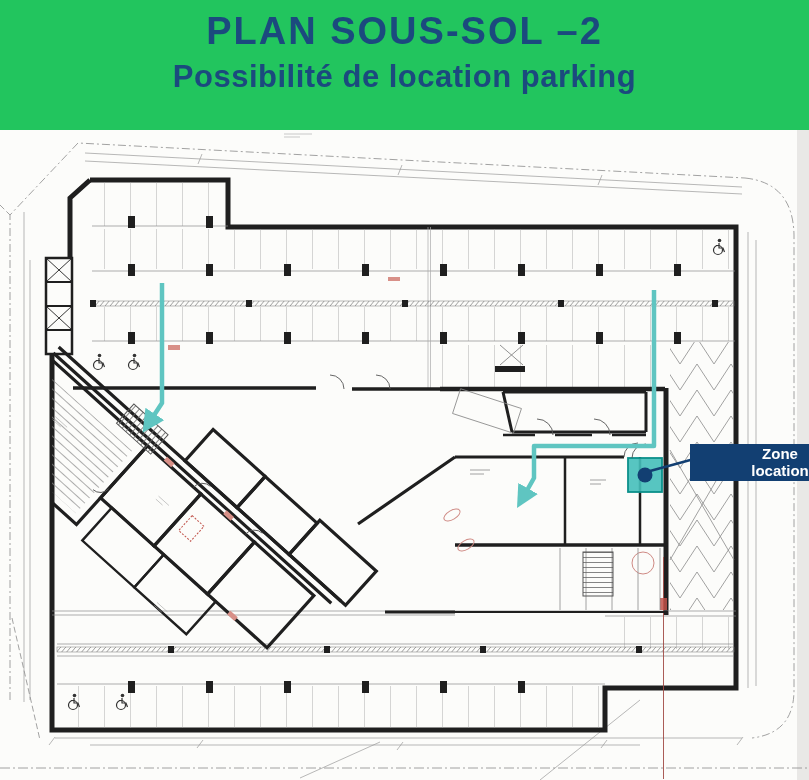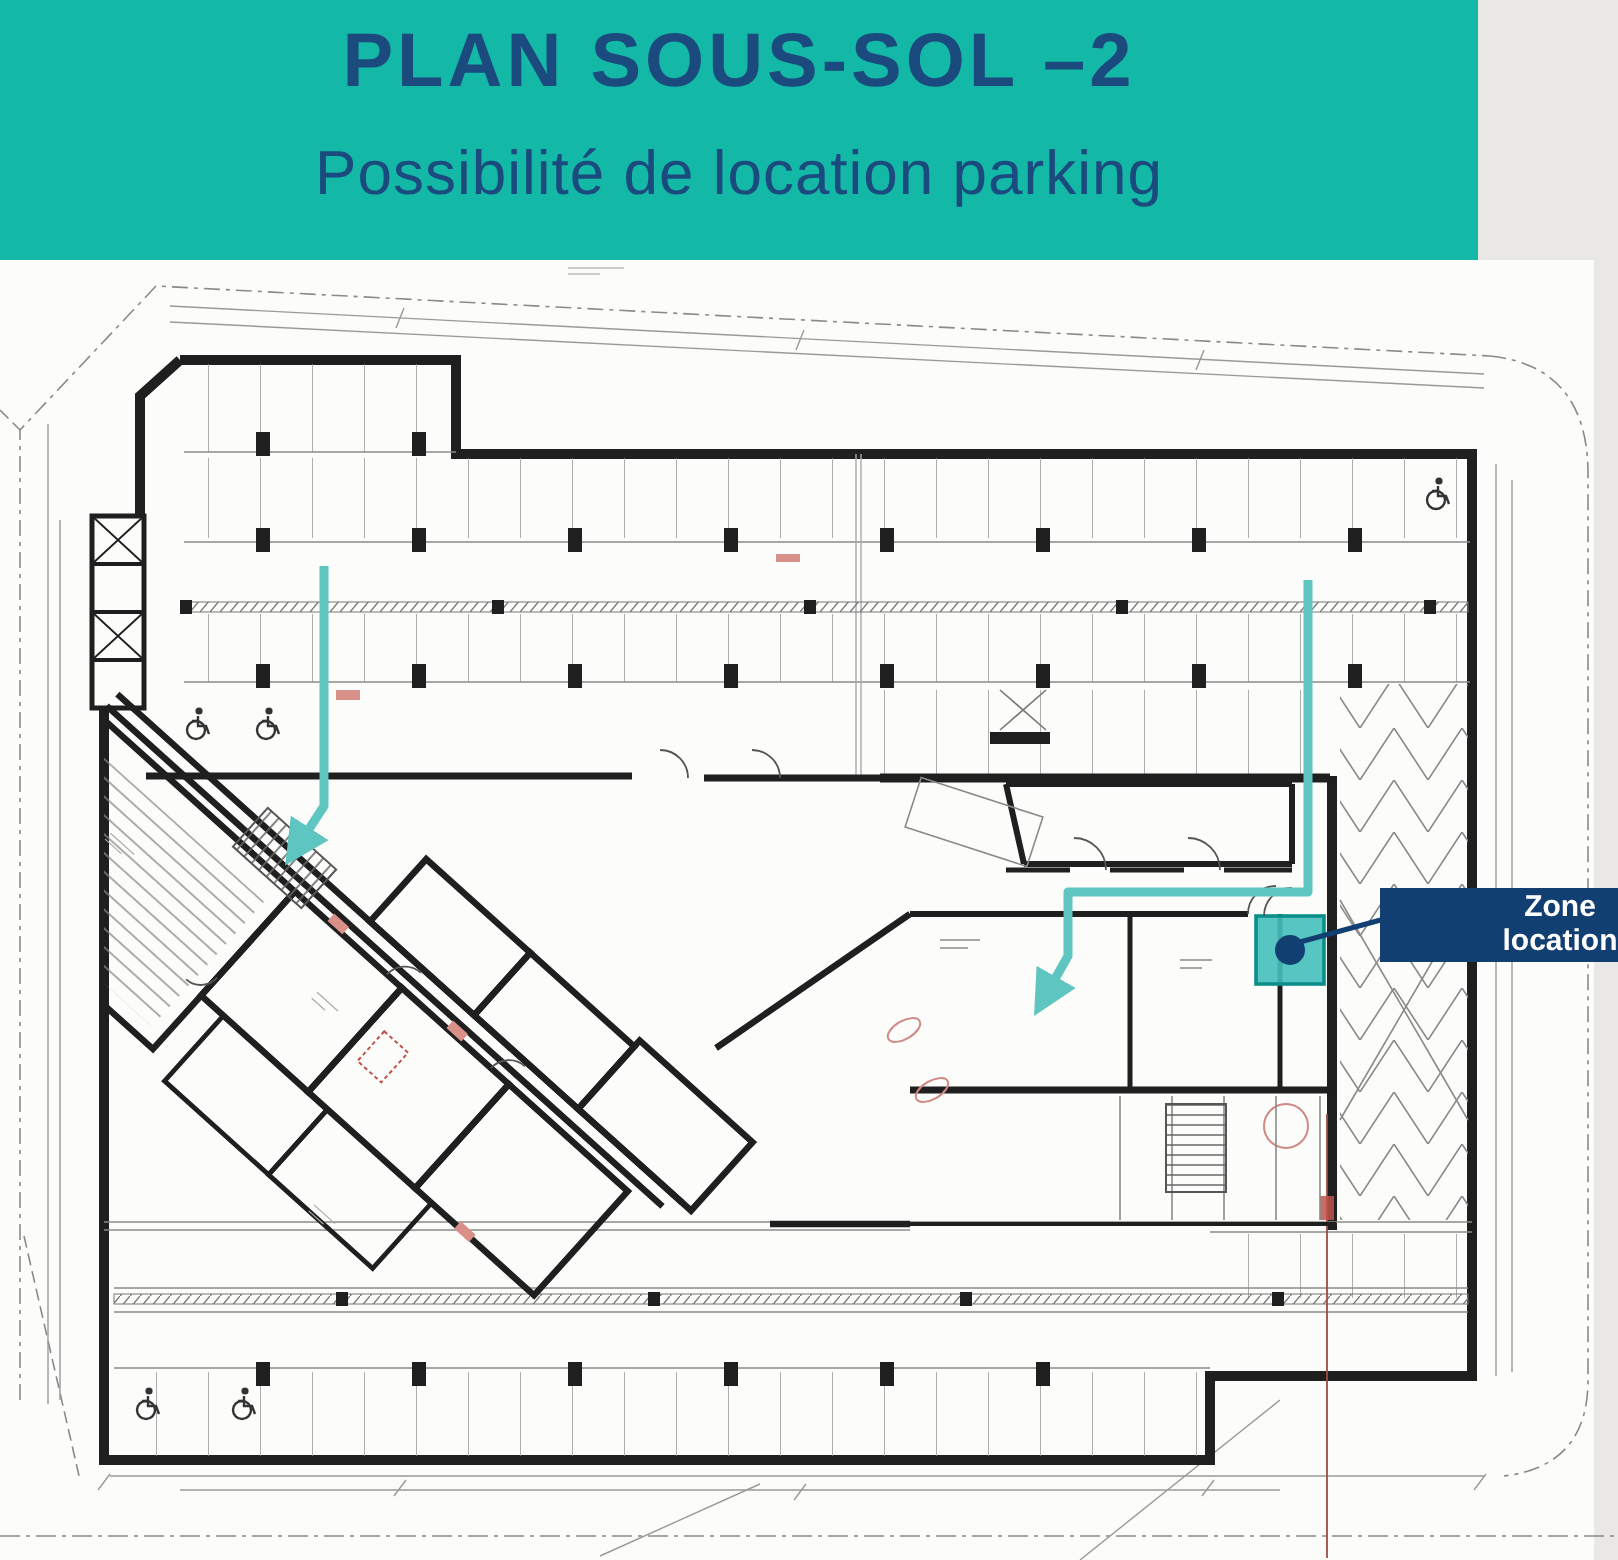--- a/index.html
+++ b/index.html
@@ -3,29 +3,29 @@
 <meta charset="utf-8">
 <style>
   html,body{margin:0;padding:0;}
   body{
     width:809px;height:780px;overflow:hidden;position:relative;
     background:#e9e8e6;
     font-family:"Liberation Sans",sans-serif;
   }
   .stage{position:relative;width:809px;height:780px;}
   .header{
-    position:absolute;top:0;left:0;width:739px;height:130px;
-    background:#14b8a6;text-align:center;z-index:3;
+    position:absolute;top:0;left:0;width:809px;height:130px;
+    background:#22c55e;text-align:center;z-index:3;
   }
   .header .title{
     margin-top:10px;font-size:38px;font-weight:700;letter-spacing:2px;
     color:#1b4a7e;
   }
   .header .subtitle{
-    margin-top:16px;font-size:31px;font-weight:400;letter-spacing:0.5px;
+    margin-top:6px;font-size:31px;font-weight:700;letter-spacing:0.5px;
     color:#1b4a7e;
   }
   svg.plan{position:absolute;top:0;left:0;z-index:1;}
   .callout{
     position:absolute;left:690px;top:444px;width:92px;height:36px;
     background:#123f72;color:#fff;z-index:4;
     font-size:15px;font-weight:700;line-height:1.15;
     text-align:center;padding-top:1px;padding-left:44px;
   }
 </style>

